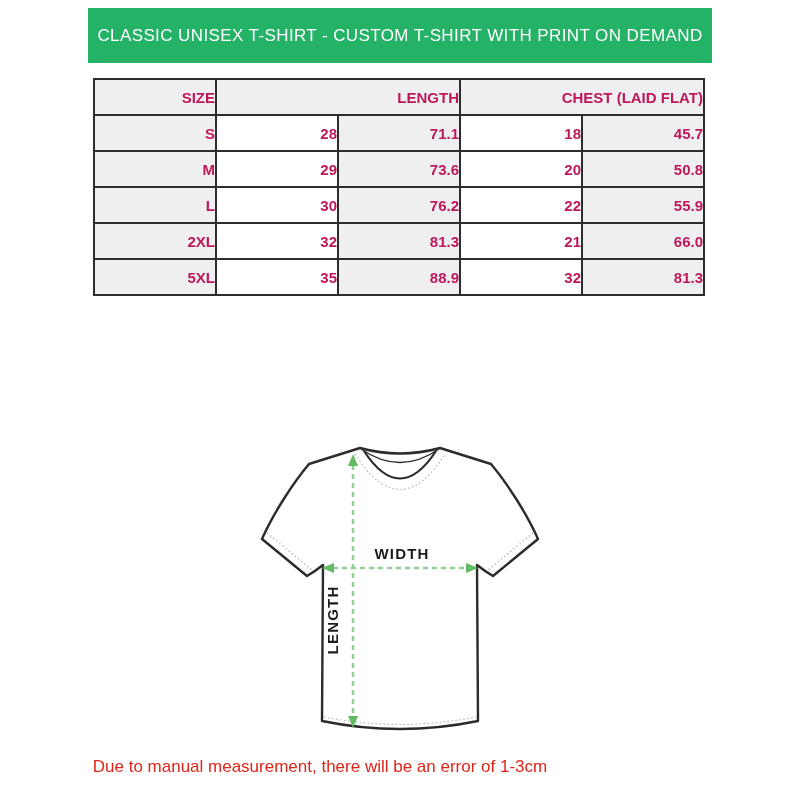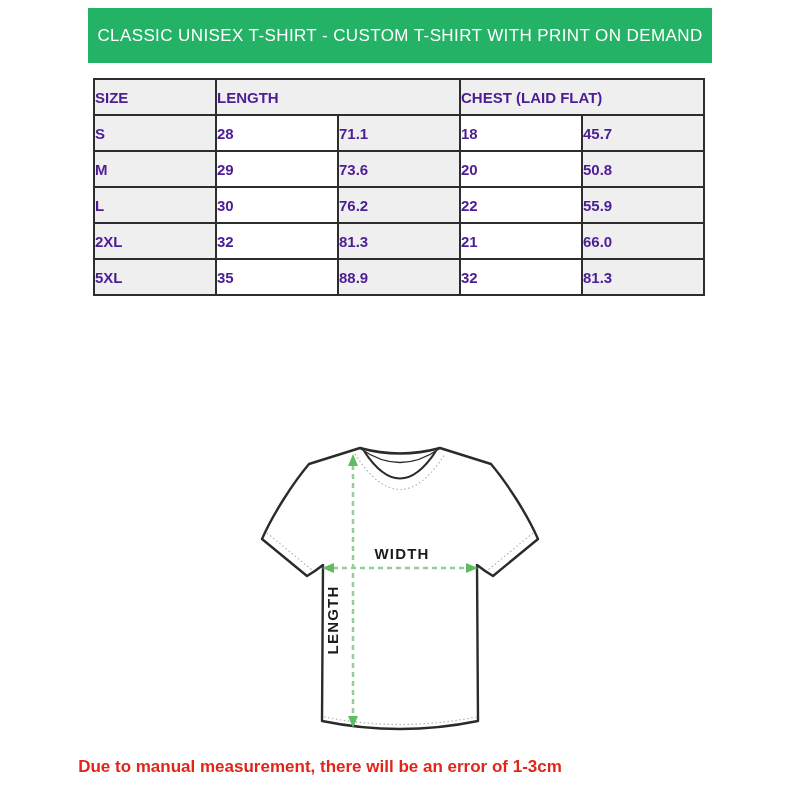--- a/index.html
+++ b/index.html
@@ -31,41 +31,41 @@
   table.size-table {
     position: absolute;
     left: 93px; top: 78px;
     width: 612px;
     border-collapse: collapse;
     table-layout: fixed;
   }
   table.size-table tr { height: 36px; }
   .cell {
     border: 2px solid #2d2d2d;
-    text-align: left;
+    text-align: right;
     vertical-align: middle;
     font-size: 15px;
     font-weight: bold;
-    color: #4c1d95;
+    color: #be185d;
   }
   .gray { background: #efefef; }
   .white { background: #ffffff; }
   .shirt-svg {
     position: absolute;
     left: 210px; top: 428px;
     width: 380px; height: 330px;
   }
   .note {
     position: absolute;
     left: 0; top: 757px;
     width: 640px;
     text-align: center;
     color: #e0261a;
     font-size: 17px;
-    font-weight: bold;
+    font-weight: normal;
   }
   .shirt-outline { fill: #ffffff; stroke: #2b2b2b; stroke-width: 2.4; stroke-linejoin: round; }
   .collar-line { fill: none; stroke: #2b2b2b; stroke-width: 2.2; }
   .collar-thin { fill: none; stroke: #2b2b2b; stroke-width: 1.4; }
   .stitch { fill: none; stroke: #b3b3b3; stroke-width: 1.2; stroke-dasharray: 1.5 2.5; }
   .measure { fill: none; stroke: #93ce93; stroke-width: 2.5; stroke-dasharray: 5 4; }
   .arrowhead { fill: #62bb62; stroke: none; }
   .diagram-label {
     font-family: "Liberation Sans", sans-serif;
     font-size: 15px;

